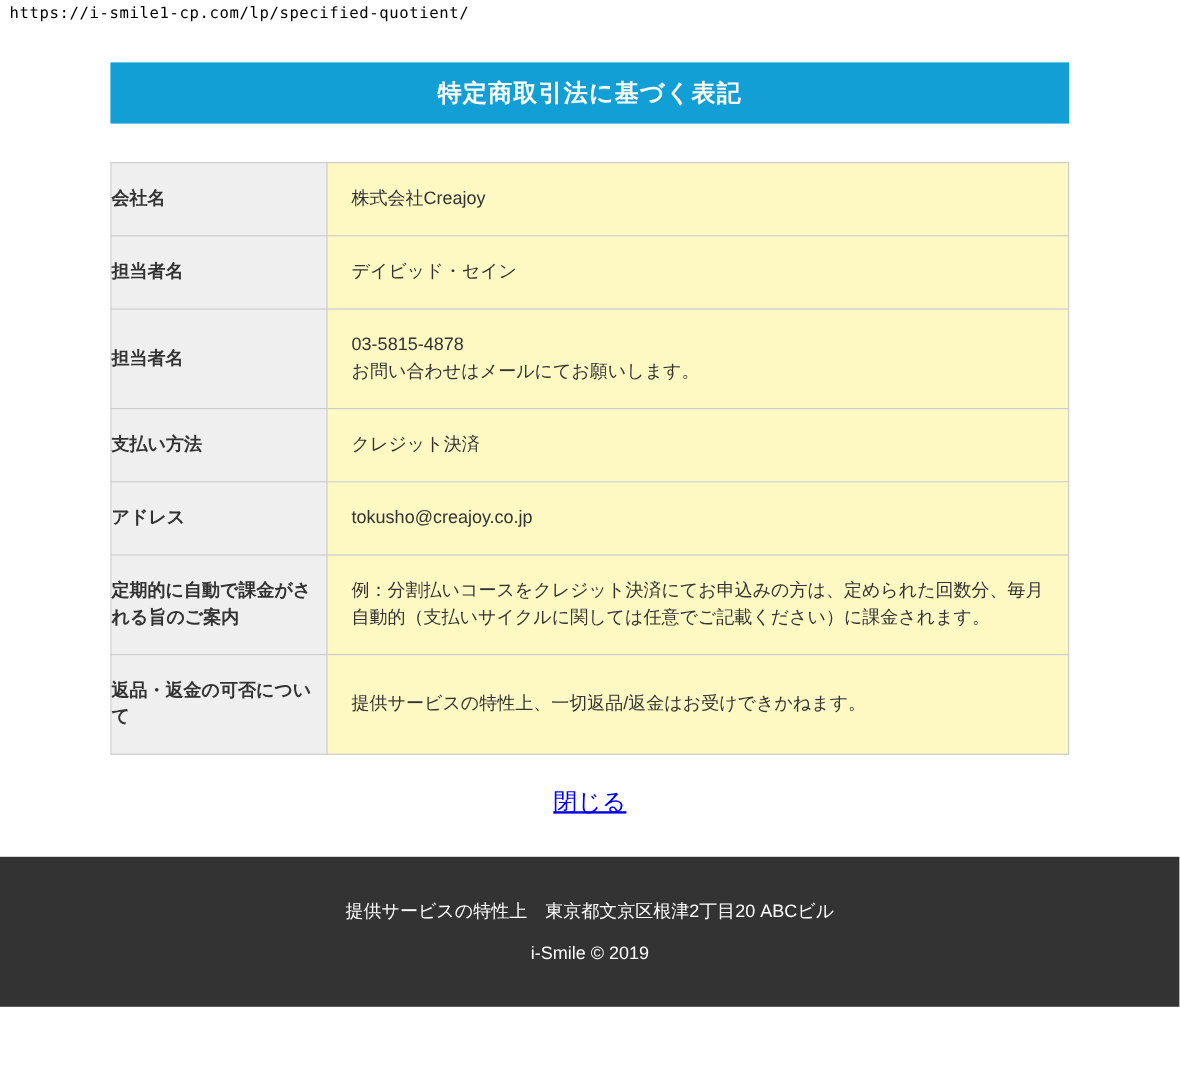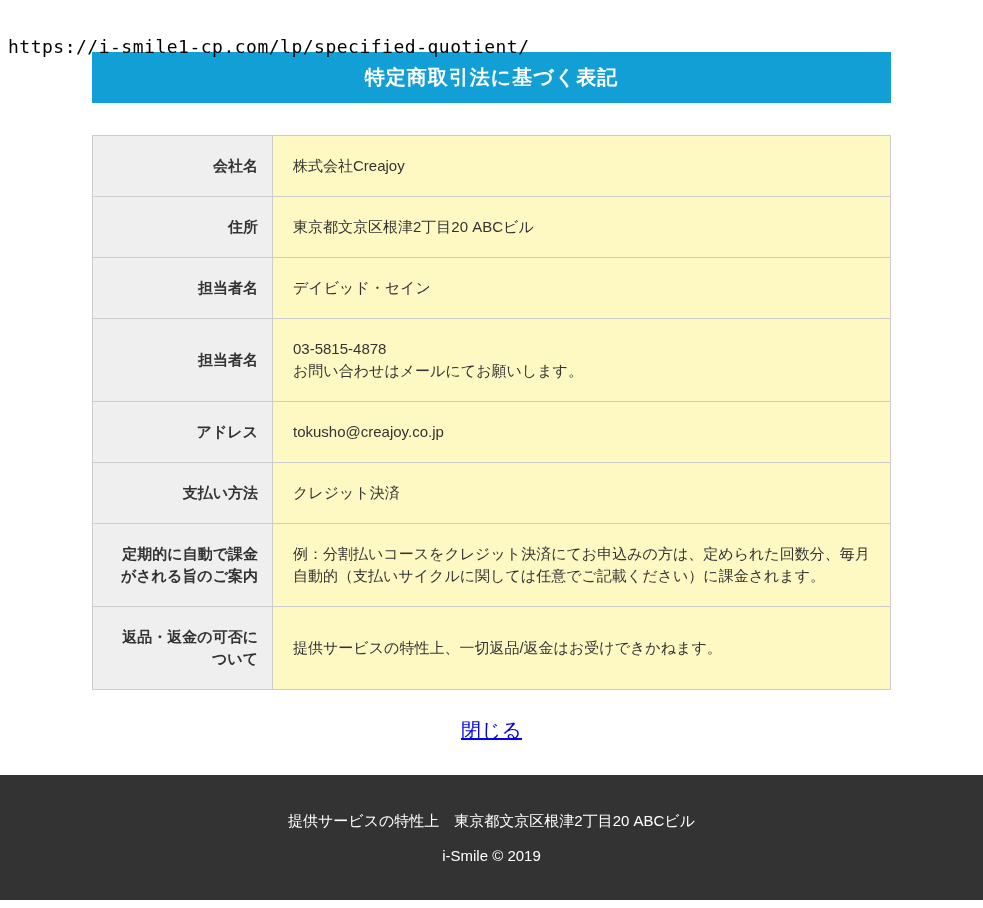--- a/index.html
+++ b/index.html
@@ -8,24 +8,23 @@
     font-family: "Liberation Sans", "DejaVu Sans", sans-serif;
     color: #333333;
   }
   body { width: 983px; min-height: 908px; position: relative; }
 
   .url-bar {
     position: absolute;
     top: 4px;
     left: 8px;
     font-family: "DejaVu Sans Mono", "Liberation Mono", monospace;
-    font-size: 18px;
+    font-size: 13px;
     color: #000000;
     letter-spacing: 0.5px;
-    margin-top: 32px;
   }
 
   .page {
     width: 799px;
     margin: 0 auto;
     padding-top: 52px;
   }
 
   .title-banner {
     height: 51px;
@@ -51,22 +50,22 @@
   table.tokusho td {
     border: 1px solid #cccccc;
     font-size: 15px;
     line-height: 22px;
     vertical-align: middle;
   }
   table.tokusho th {
     width: 180px;
     background: #efefef;
     font-weight: bold;
-    text-align: right;
-    padding: 19px 14px;
+    text-align: left;
+    padding: 19px 0;
     color: #333333;
   }
   table.tokusho td {
     background: #fef9c3;
     text-align: left;
     padding: 19px 20px;
     white-space: pre-line;
     color: #333333;
   }
 
@@ -108,39 +107,35 @@
     <h1>特定商取引法に基づく表記</h1>
   </div>
 
   <table class="tokusho">
     <tbody>
       <tr>
         <th>会社名</th>
         <td>株式会社Creajoy</td>
       </tr>
       <tr>
-        <th>住所</th>
-        <td>東京都文京区根津2丁目20 ABCビル</td>
-      </tr>
-      <tr>
         <th>担当者名</th>
         <td>デイビッド・セイン</td>
       </tr>
       <tr>
         <th>担当者名</th>
         <td>03-5815-4878
 お問い合わせはメールにてお願いします。</td>
       </tr>
       <tr>
+        <th>支払い方法</th>
+        <td>クレジット決済</td>
+      </tr>
+      <tr>
         <th>アドレス</th>
         <td>tokusho@creajoy.co.jp</td>
-      </tr>
-      <tr>
-        <th>支払い方法</th>
-        <td>クレジット決済</td>
       </tr>
       <tr>
         <th>定期的に自動で課金がされる旨のご案内</th>
         <td>例：分割払いコースをクレジット決済にてお申込みの方は、定められた回数分、毎月自動的（支払いサイクルに関しては任意でご記載ください）に課金されます。</td>
       </tr>
       <tr>
         <th>返品・返金の可否について</th>
         <td>提供サービスの特性上、一切返品/返金はお受けできかねます。</td>
       </tr>
     </tbody>

